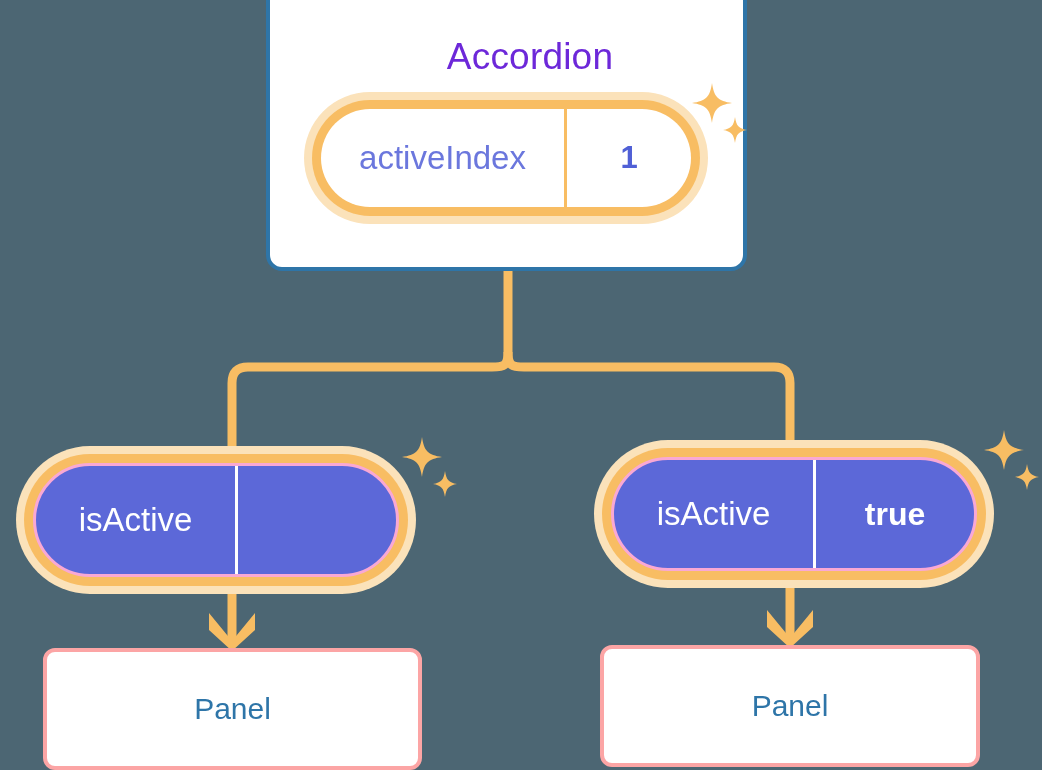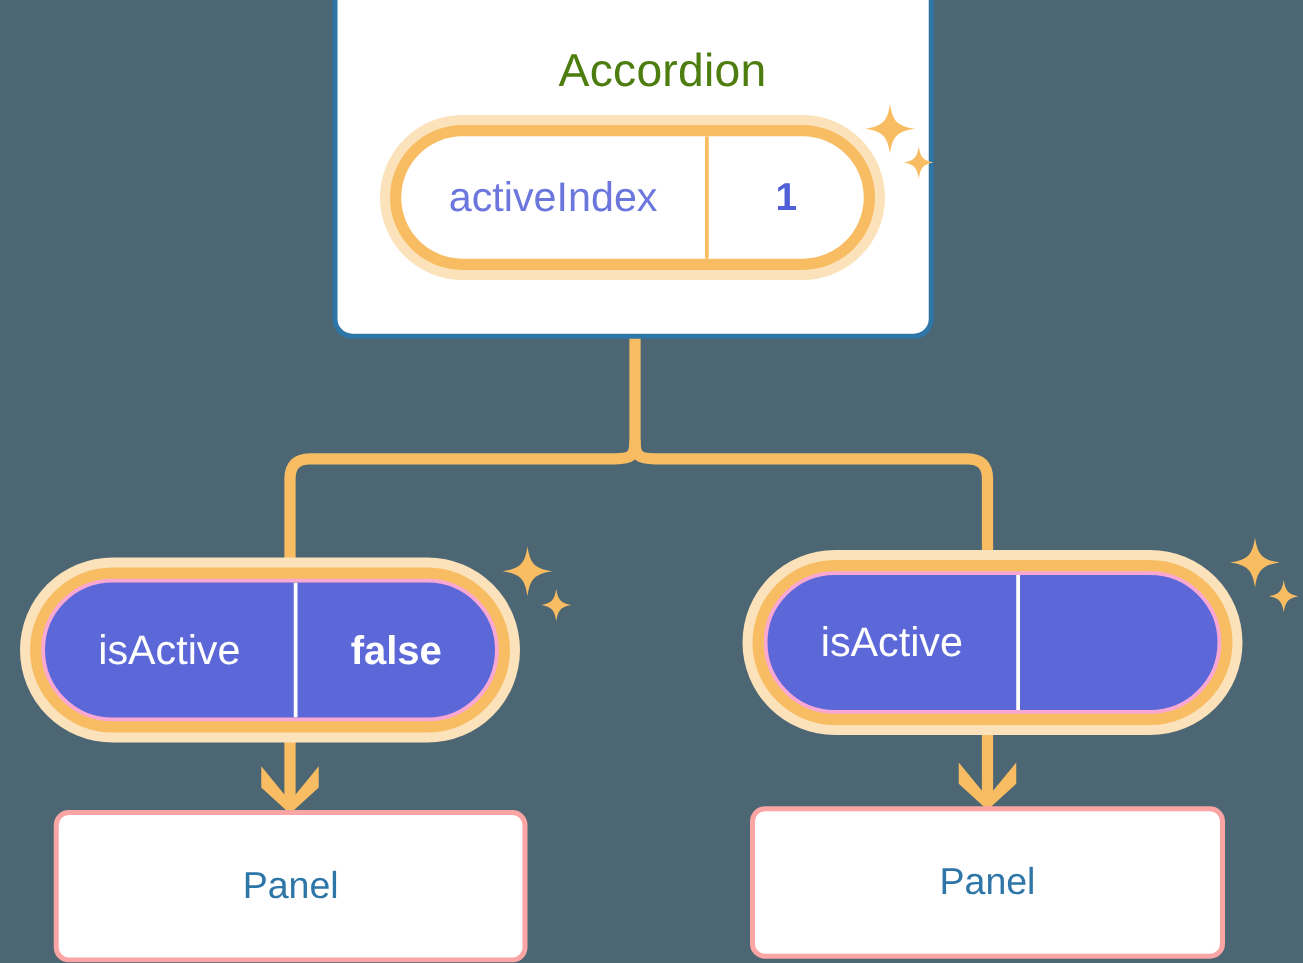--- a/index.html
+++ b/index.html
@@ -45,21 +45,21 @@
     width: 481px;
     height: 287px;
     border-radius: 16px;
   }
   #accordion-title {
     position: absolute;
     left: 0;
     right: 0;
     top: 48px;
     text-align: center;
-    color: #4d7c0f;
+    color: #6d28d9;
     font-size: 37px;
     font-weight: 400;
     letter-spacing: 0.2px;
     margin-left: 47px;
   }
 
   
   .pill-wrap {
     position: absolute;
     z-index: 3;
@@ -222,39 +222,39 @@
     <path d="M26 0 C28 14 32 18 46 20 C32 22 28 26 26 40 C24 26 20 22 6 20 C20 18 24 14 26 0 Z" fill="#f8bd63"></path>
     <path d="M49 34 C50.3 43 52.8 45.5 61 47 C52.8 48.5 50.3 51 49 60 C47.7 51 45.2 48.5 37 47 C45.2 45.5 47.7 43 49 34 Z" fill="#f8bd63"></path>
   </svg>
 
   <div class="pill-wrap isactive-pill" id="pill-left">
     <div class="pill-glow"></div>
     <div class="pill-ring"></div>
     <div class="pill-body solid">
       <div class="pill-key">isActive</div>
       <div class="pill-divider"></div>
-      <div class="pill-val">false</div>
     </div>
   </div>
 
   <svg class="sparkle-group" id="sparkle-left" width="62" height="66" viewBox="0 0 62 66" aria-hidden="true">
     <path d="M26 0 C28 14 32 18 46 20 C32 22 28 26 26 40 C24 26 20 22 6 20 C20 18 24 14 26 0 Z" fill="#f8bd63"></path>
     <path d="M49 34 C50.3 43 52.8 45.5 61 47 C52.8 48.5 50.3 51 49 60 C47.7 51 45.2 48.5 37 47 C45.2 45.5 47.7 43 49 34 Z" fill="#f8bd63"></path>
   </svg>
 
   <div class="panel-box" id="panel-left">
     <span>Panel</span>
   </div>
 
   <div class="pill-wrap isactive-pill" id="pill-right">
     <div class="pill-glow"></div>
     <div class="pill-ring"></div>
     <div class="pill-body solid">
       <div class="pill-key">isActive</div>
       <div class="pill-divider"></div>
+      <div class="pill-val">true</div>
     </div>
   </div>
 
   <svg class="sparkle-group" id="sparkle-right" width="62" height="66" viewBox="0 0 62 66" aria-hidden="true">
     <path d="M26 0 C28 14 32 18 46 20 C32 22 28 26 26 40 C24 26 20 22 6 20 C20 18 24 14 26 0 Z" fill="#f8bd63"></path>
     <path d="M49 34 C50.3 43 52.8 45.5 61 47 C52.8 48.5 50.3 51 49 60 C47.7 51 45.2 48.5 37 47 C45.2 45.5 47.7 43 49 34 Z" fill="#f8bd63"></path>
   </svg>
 
   <div class="panel-box" id="panel-right">
     <span>Panel</span>

